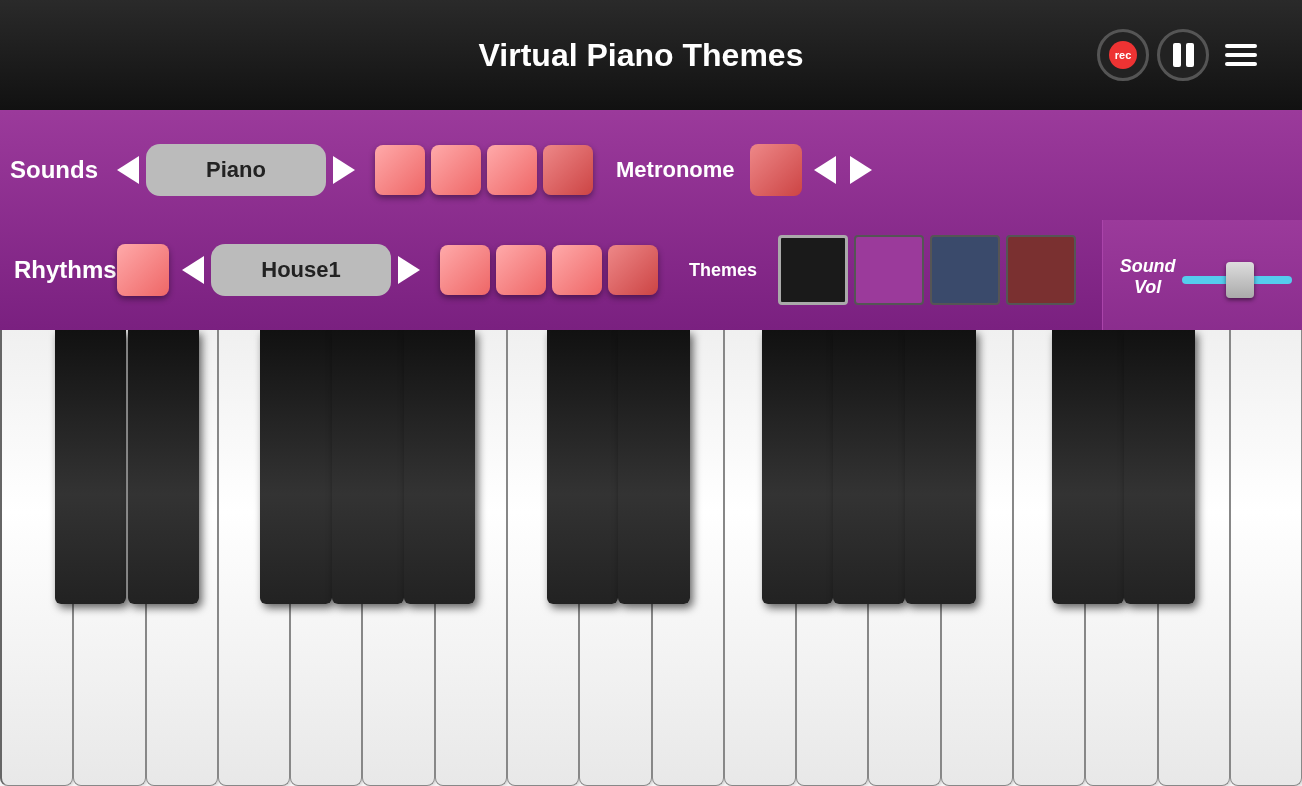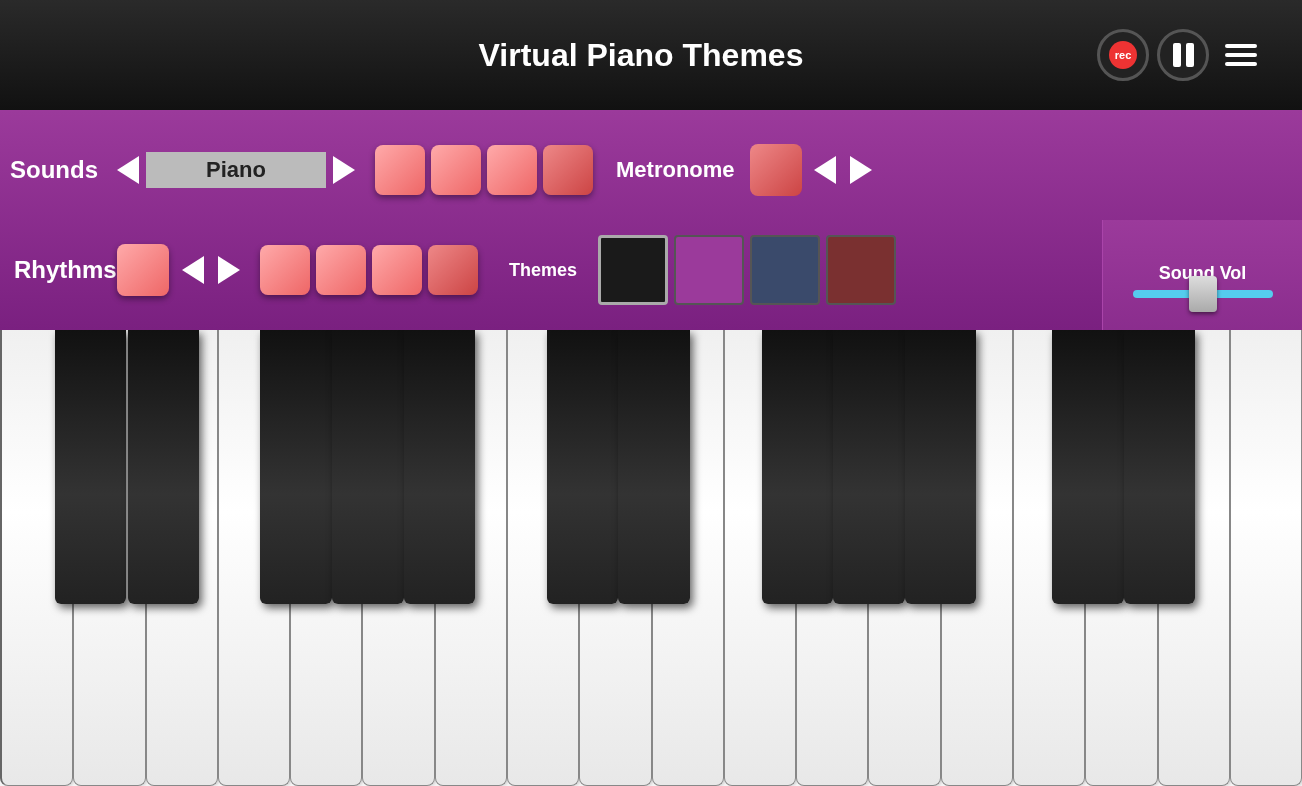--- a/index.html
+++ b/index.html
@@ -158,23 +158,23 @@
       border-right: 22px solid white;
     }
     .nav-arrow.right {
       border-top: 14px solid transparent;
       border-bottom: 14px solid transparent;
       border-left: 22px solid white;
     }
 
     .selector-display {
       background: #bbb;
-      border-radius: 0;
+      border-radius: 14px;
       width: 180px;
-      height: 36px;
+      height: 52px;
       display: flex;
       align-items: center;
       justify-content: center;
       font-size: 22px;
       font-weight: bold;
       color: #222;
     }
 
     .pads-group {
       display: flex;
@@ -223,23 +223,24 @@
       display: flex;
       flex-direction: column;
       align-items: center;
       justify-content: space-around;
       padding: 10px;
       border-left: 1px solid #aa44aa;
     }
 
     .slider-group {
       display: flex;
-      flex-direction: column;
-      align-items: center;
-      width: 100%;
+      flex-direction: row;
+      align-items: center;
+      width: 100%;
+      font-style: italic;
     }
     .slider-label {
       color: white;
       font-size: 18px;
       font-weight: bold;
       margin-bottom: 6px;
       text-align: center;
     }
     .slider-track {
       position: relative;
@@ -393,20 +394,21 @@
         <div class="nav-arrow right"></div>
       </button>
     </div>
 
     <div class="bottom-row">
       <div class="row-label">Rhythms</div>
       <button class="pad-btn active" style="width:52px;height:52px;margin-right:6px;"></button>
       <button class="nav-btn">
         <div class="nav-arrow left"></div>
       </button>
+      <div class="selector-display">House1</div>
       <button class="nav-btn">
         <div class="nav-arrow right"></div>
       </button>
       <div class="pads-group">
         <button class="pad-btn active"></button>
         <button class="pad-btn active"></button>
         <button class="pad-btn active"></button>
         <button class="pad-btn"></button>
       </div>
       <div class="themes-label">Themes</div>

